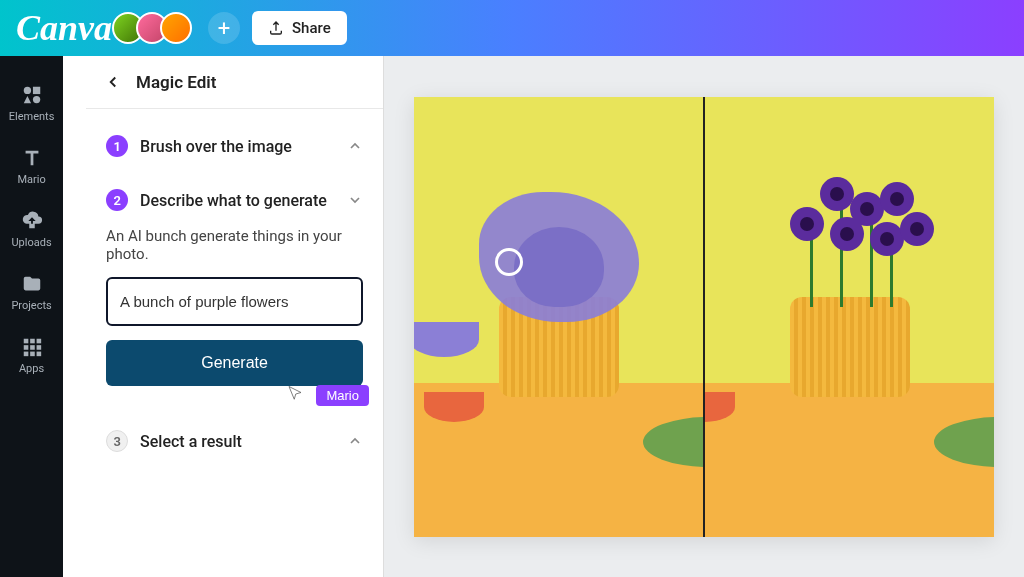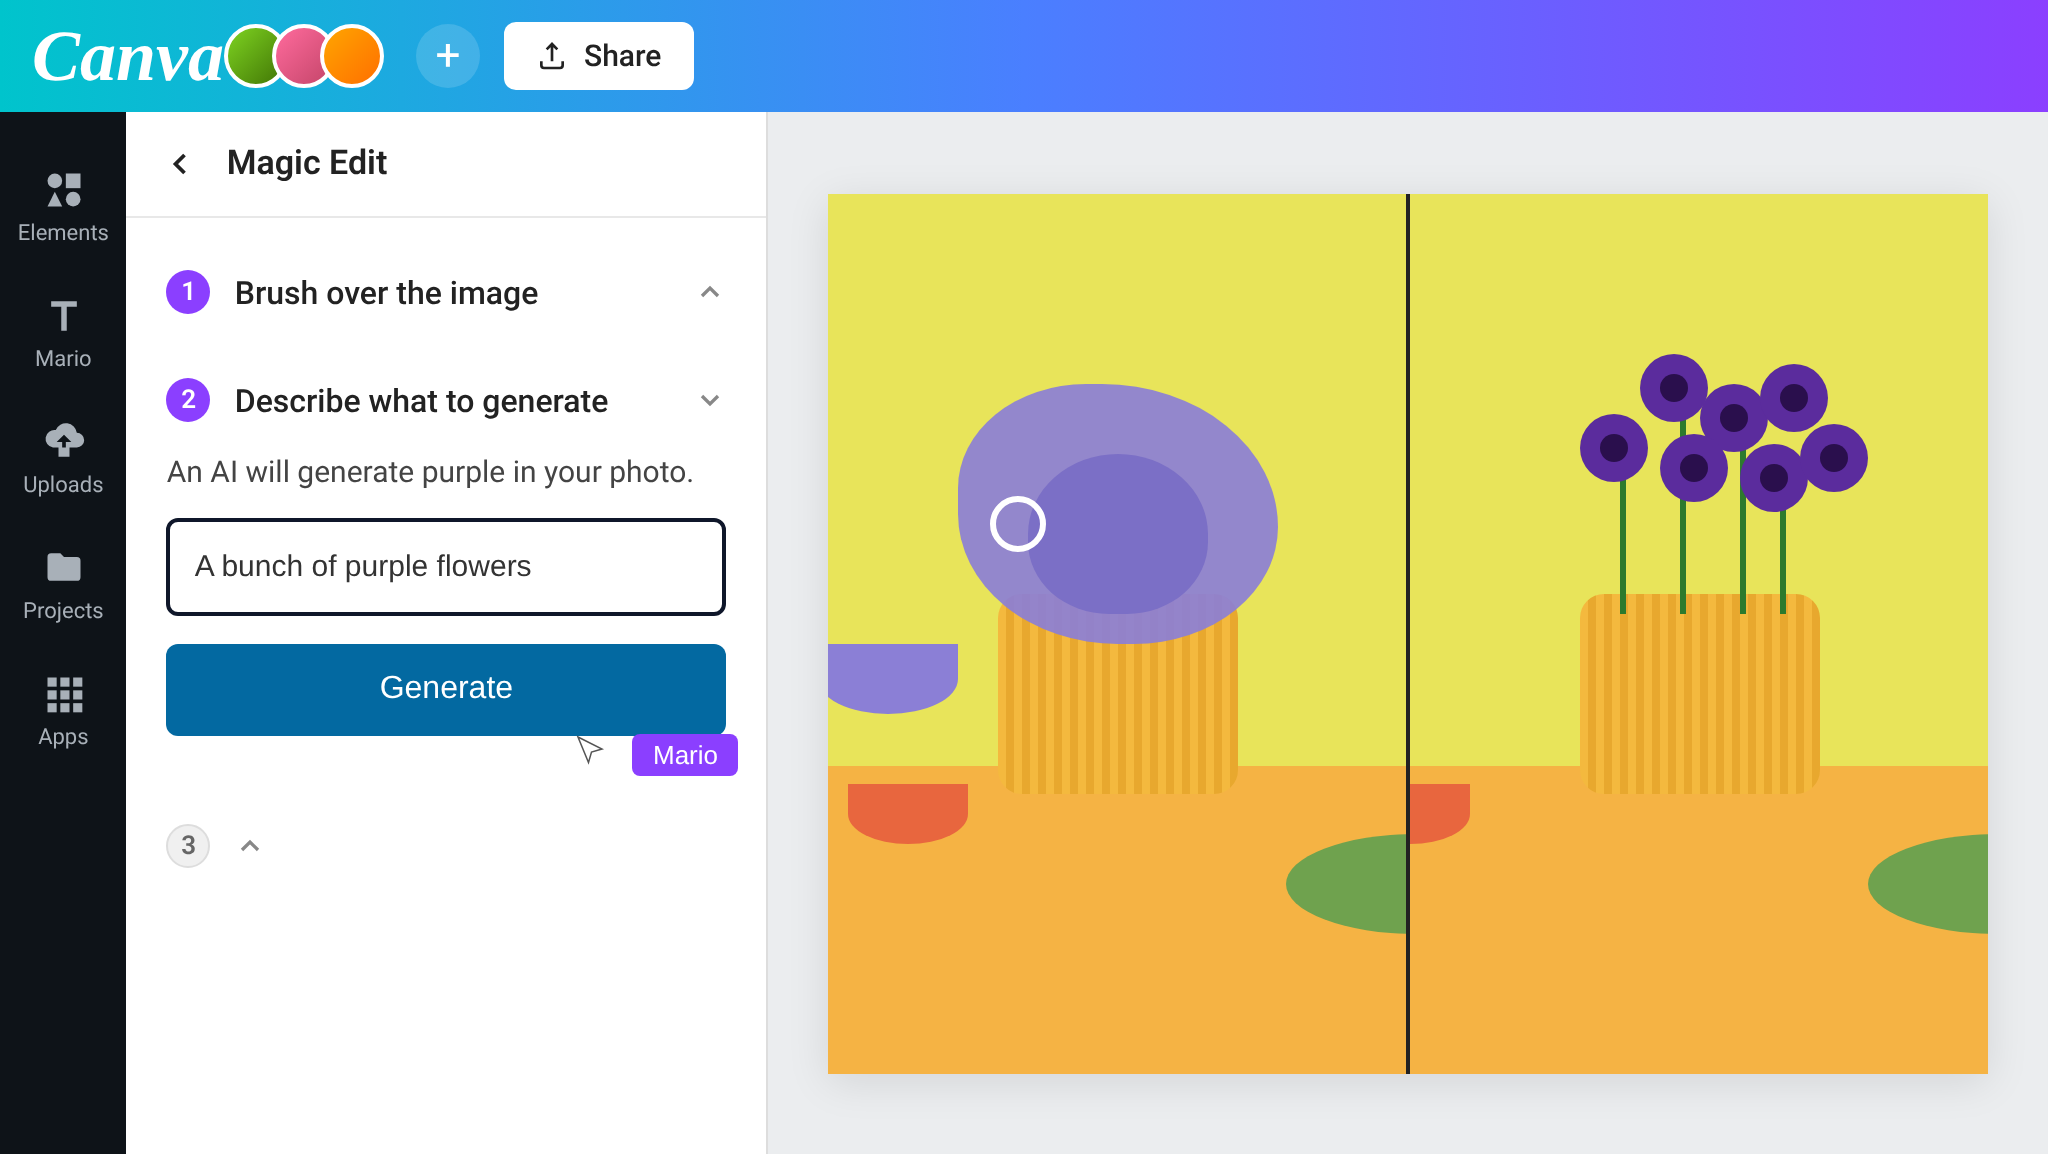--- a/index.html
+++ b/index.html
@@ -88,20 +88,21 @@
       font-size: 11px;
     }
     .sidebar-item svg { width: 22px; height: 22px; fill: #a8b0b8; }
     
     .panel {
       width: 344px;
       background: white;
       border-right: 1px solid #ddd;
       display: flex;
       flex-direction: column;
+      padding-left: 23px;
     }
     .panel-header {
       display: flex;
       align-items: center;
       gap: 14px;
       padding: 16px 18px;
       border-bottom: 1px solid #e8e8e8;
     }
     .back-icon { cursor: pointer; }
     .panel-title { font-size: 17px; font-weight: 600; color: #222; }
@@ -134,21 +135,21 @@
       width: 100%;
       padding: 14px 12px;
       border: 2px solid #0f172a;
       border-radius: 6px;
       font-size: 15px;
       color: #333;
       margin-bottom: 14px;
     }
     .generate-btn {
       width: 100%;
-      background: #0369a1;
+      background: #0c4a6e;
       color: white;
       border: none;
       padding: 14px;
       border-radius: 6px;
       font-size: 16px;
       font-weight: 500;
       cursor: pointer;
       position: relative;
     }
     .cursor-tag {
@@ -337,34 +338,35 @@
       </div>
       
       <div class="step">
         <div class="step-num active">2</div>
         <span class="step-label">Describe what to generate</span>
         <svg class="chevron" width="16" height="16" viewBox="0 0 24 24" fill="none" stroke="#888" stroke-width="2.5">
             <polyline points="6 9 12 15 18 9"></polyline>
           </svg>
       </div>
       
-      <div class="step-help">An AI will generate purple in your photo.</div>
+      <div class="step-help">An AI bunch generate things in your photo.</div>
       <input class="prompt-input" value="A bunch of purple flowers" style="">
       <button class="generate-btn">
         <span>Generate</span>
         <div class="cursor-tag">
           <svg class="cursor-svg" viewBox="0 0 24 24" fill="white" stroke="#555">
               <path d="M4 2l16 8-7 2-2 7z"></path>
             </svg>
           <div class="cursor-label">Mario</div>
         </div>
       </button>
       
       <div class="step" style="margin-top:28px;">
         <div class="step-num inactive">3</div>
+        <span class="step-label">Select a result</span>
         <svg class="chevron" width="16" height="16" viewBox="0 0 24 24" fill="none" stroke="#888" stroke-width="2.5">
             <polyline points="18 15 12 9 6 15"></polyline>
           </svg>
       </div>
       
     </div>
   </div>
 
   <div class="canvas">
     <div class="split">

